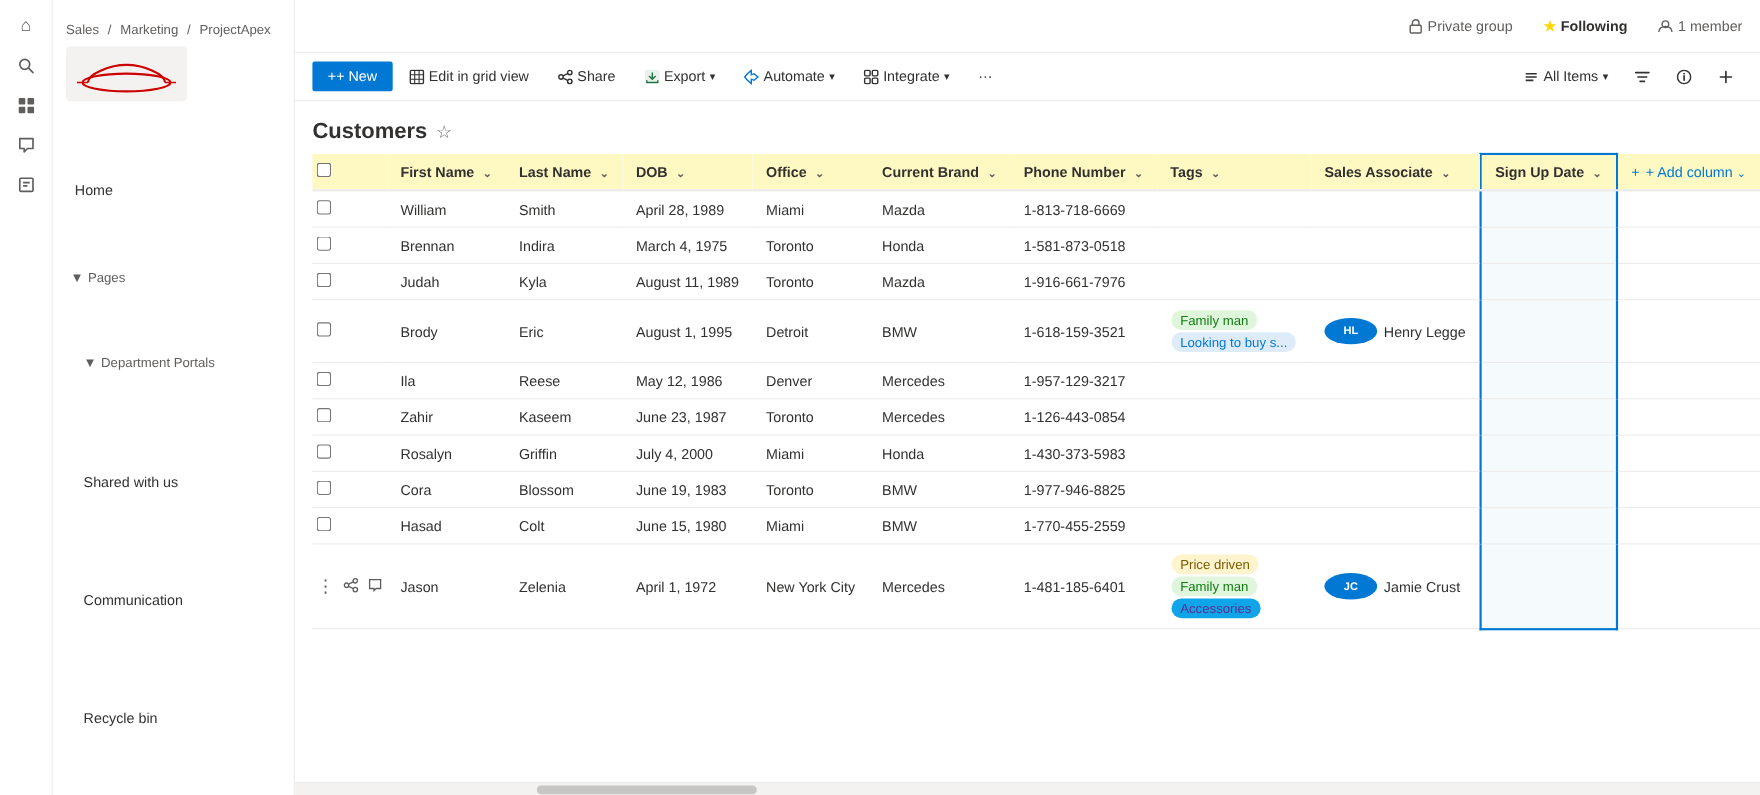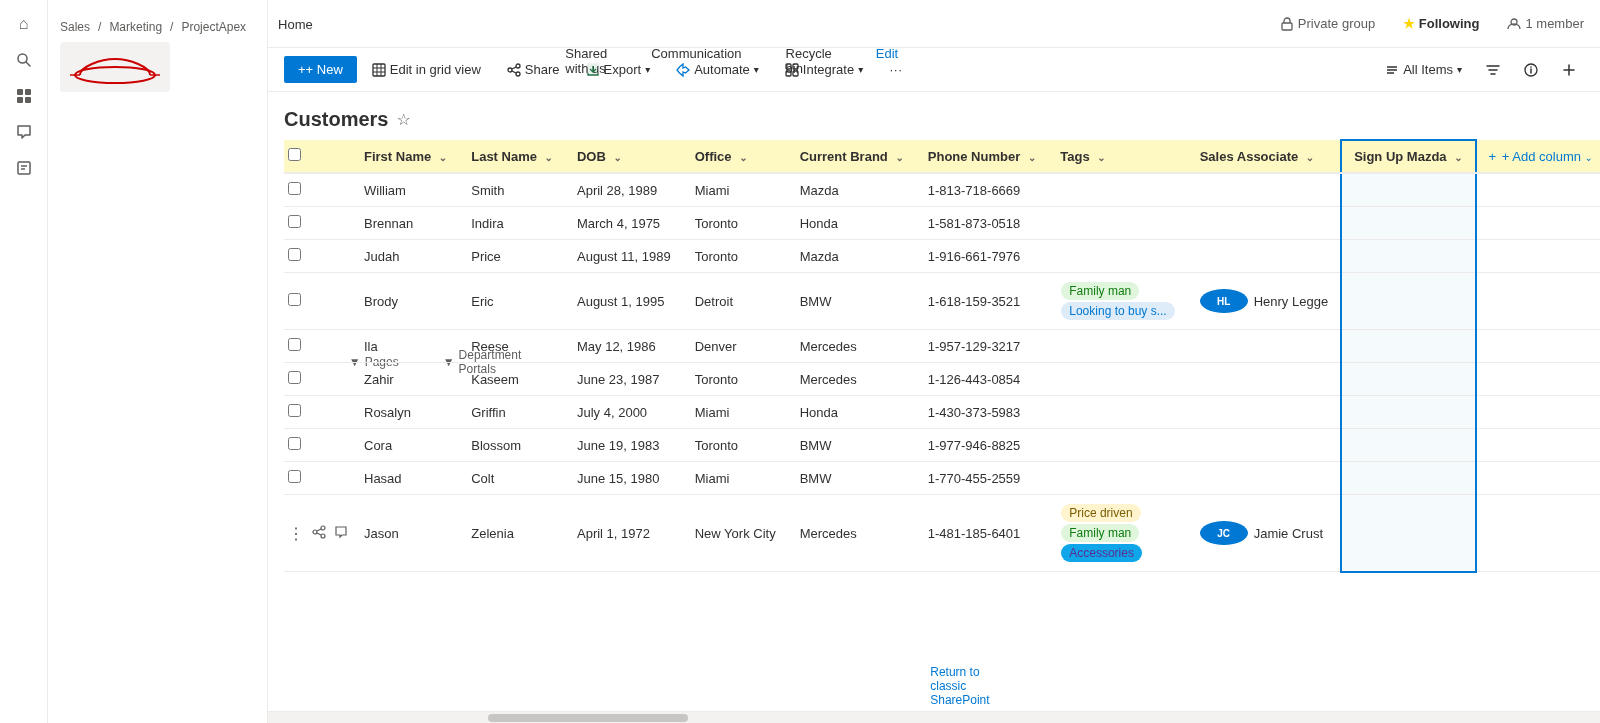--- a/index.html
+++ b/index.html
@@ -23,23 +23,24 @@
       display: flex; align-items: center; justify-content: center;
       cursor: pointer; color: #605e5c; font-size: 16px;
     }
 
     
     .sidebar {
       width: 220px;
       background: #fff;
       border-right: 1px solid #edebe9;
       display: flex;
-      flex-direction: row;
+      flex-direction: column;
       padding: 8px 0;
       flex-shrink: 0;
+      gap: 48px;
     }
     .sidebar-logo {
       padding: 8px 12px 16px;
     }
     .sidebar-nav-item {
       padding: 8px 16px;
       cursor: pointer;
       border-radius: 4px;
       margin: 1px 4px;
       color: #323130;
@@ -459,21 +460,21 @@
           </th>
           <th>
             <span>Tags</span>
             <span class="col-sort">⌄</span>
           </th>
           <th>
             <span>Sales Associate</span>
             <span class="col-sort">⌄</span>
           </th>
           <th class="col-signup-header">
-            <span>Sign Up Mazda</span>
+            <span>Sign Up Date</span>
             <span class="col-sort">⌄</span>
           </th>
           <th style="color:#0078d4; font-weight:normal; cursor:pointer; white-space:nowrap;">
             <span style="margin-right:2px;">+</span>
             <span>+ Add column</span>
             <span style="font-size:10px;">⌄</span>
           </th>
         </tr>
       </thead>
       <tbody id="table-body">
@@ -499,21 +500,21 @@
             <td>Honda</td>
             <td>1-581-873-0518</td>
             <td></td>
             <td></td>
             <td class="col-signup"></td>
             <td></td>
           </tr>
           <tr>
             <td style="padding: 8px 4px;"><input type="checkbox" style="margin: 0px;"></td>
             <td>Judah</td>
-            <td>Price</td>
+            <td>Kyla</td>
             <td>August 11, 1989</td>
             <td>Toronto</td>
             <td>Mazda</td>
             <td>1-916-661-7976</td>
             <td></td>
             <td></td>
             <td class="col-signup"></td>
             <td></td>
           </tr>
           <tr>

